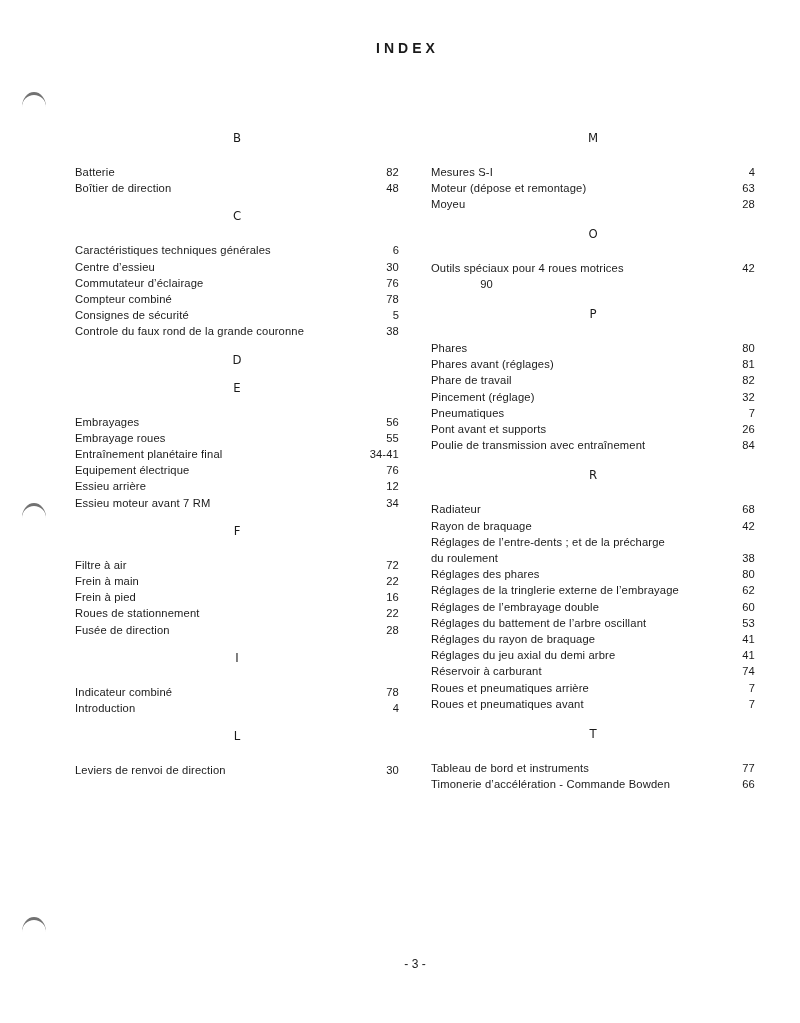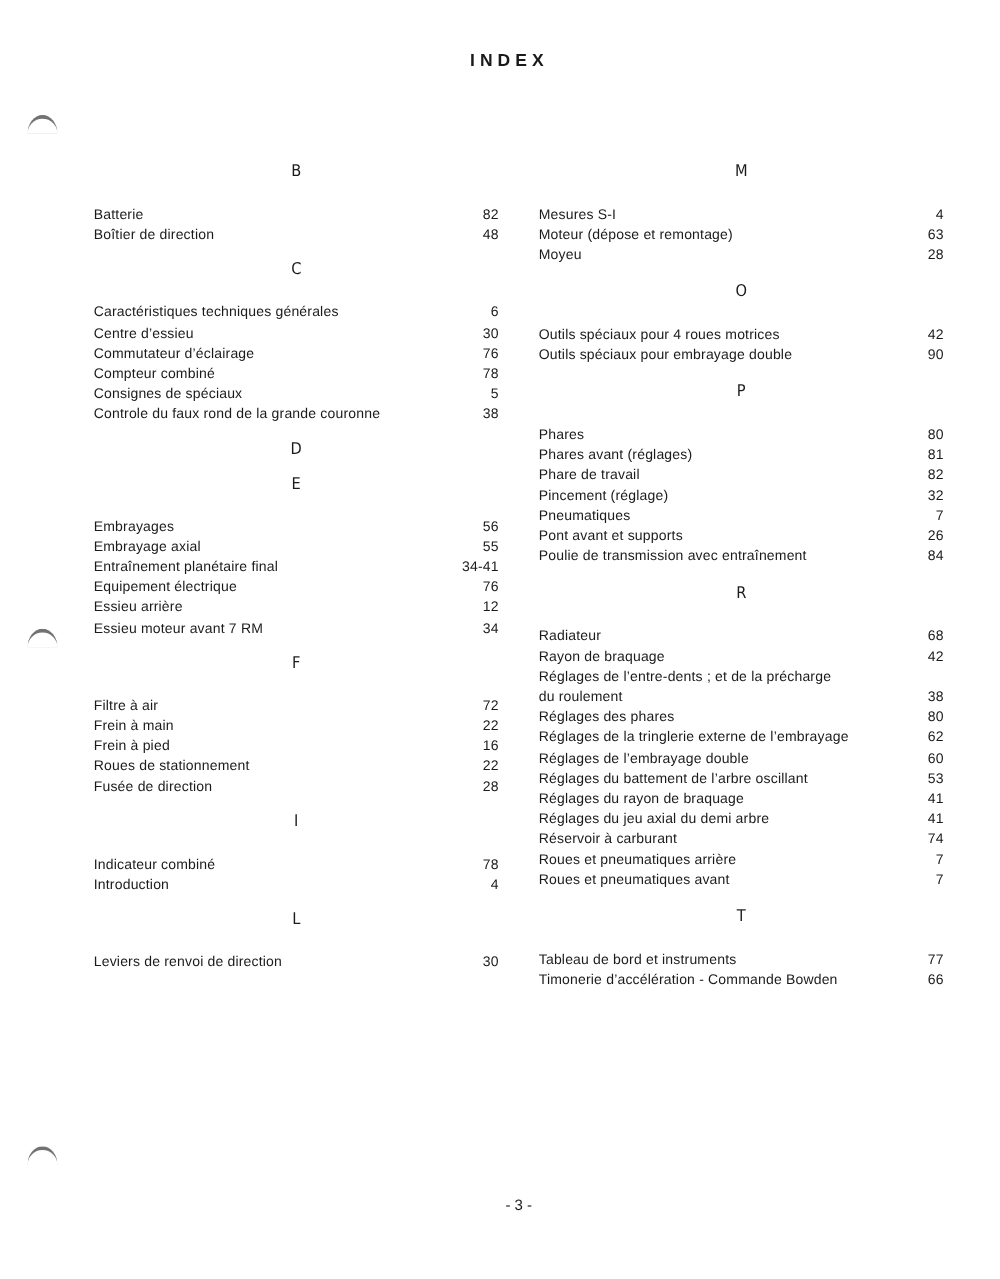--- a/index.html
+++ b/index.html
@@ -70,41 +70,41 @@
         </div>
         <div class="entry">
           <span>Commutateur d’éclairage</span>
           <span class="page">76</span>
         </div>
         <div class="entry">
           <span>Compteur combiné</span>
           <span class="page">78</span>
         </div>
         <div class="entry">
-          <span>Consignes de spéciaux</span>
+          <span>Consignes de sécurité</span>
           <span class="page">5</span>
         </div>
         <div class="entry">
           <span>Controle du faux rond de la grande couronne</span>
           <span class="page">38</span>
         </div>
       </div>
     </div>
     <div class="section" style="margin-bottom: 12px;">
       <div class="letter">D</div>
     </div>
     <div class="section" style="margin-bottom: 12px;">
       <div class="letter">E</div>
       <div class="entries">
         <div class="entry">
           <span>Embrayages</span>
           <span class="page">56</span>
         </div>
         <div class="entry">
-          <span>Embrayage axial</span>
+          <span>Embrayage roues</span>
           <span class="page">55</span>
         </div>
         <div class="entry">
           <span>Entraînement planétaire final</span>
           <span class="page">34-41</span>
         </div>
         <div class="entry">
           <span>Equipement électrique</span>
           <span class="page">76</span>
         </div>
@@ -185,21 +185,20 @@
       </div>
     </div>
     <div class="section" style="margin-bottom: 14px;">
       <div class="letter">O</div>
       <div class="entries">
         <div class="entry">
           <span>Outils spéciaux pour 4 roues motrices</span>
           <span class="page">42</span>
         </div>
         <div class="entry">
-          <span>Outils spéciaux pour embrayage double</span>
           <span class="page">90</span>
         </div>
       </div>
     </div>
     <div class="section" style="margin-bottom: 14px;">
       <div class="letter">P</div>
       <div class="entries">
         <div class="entry">
           <span>Phares</span>
           <span class="page">80</span>

